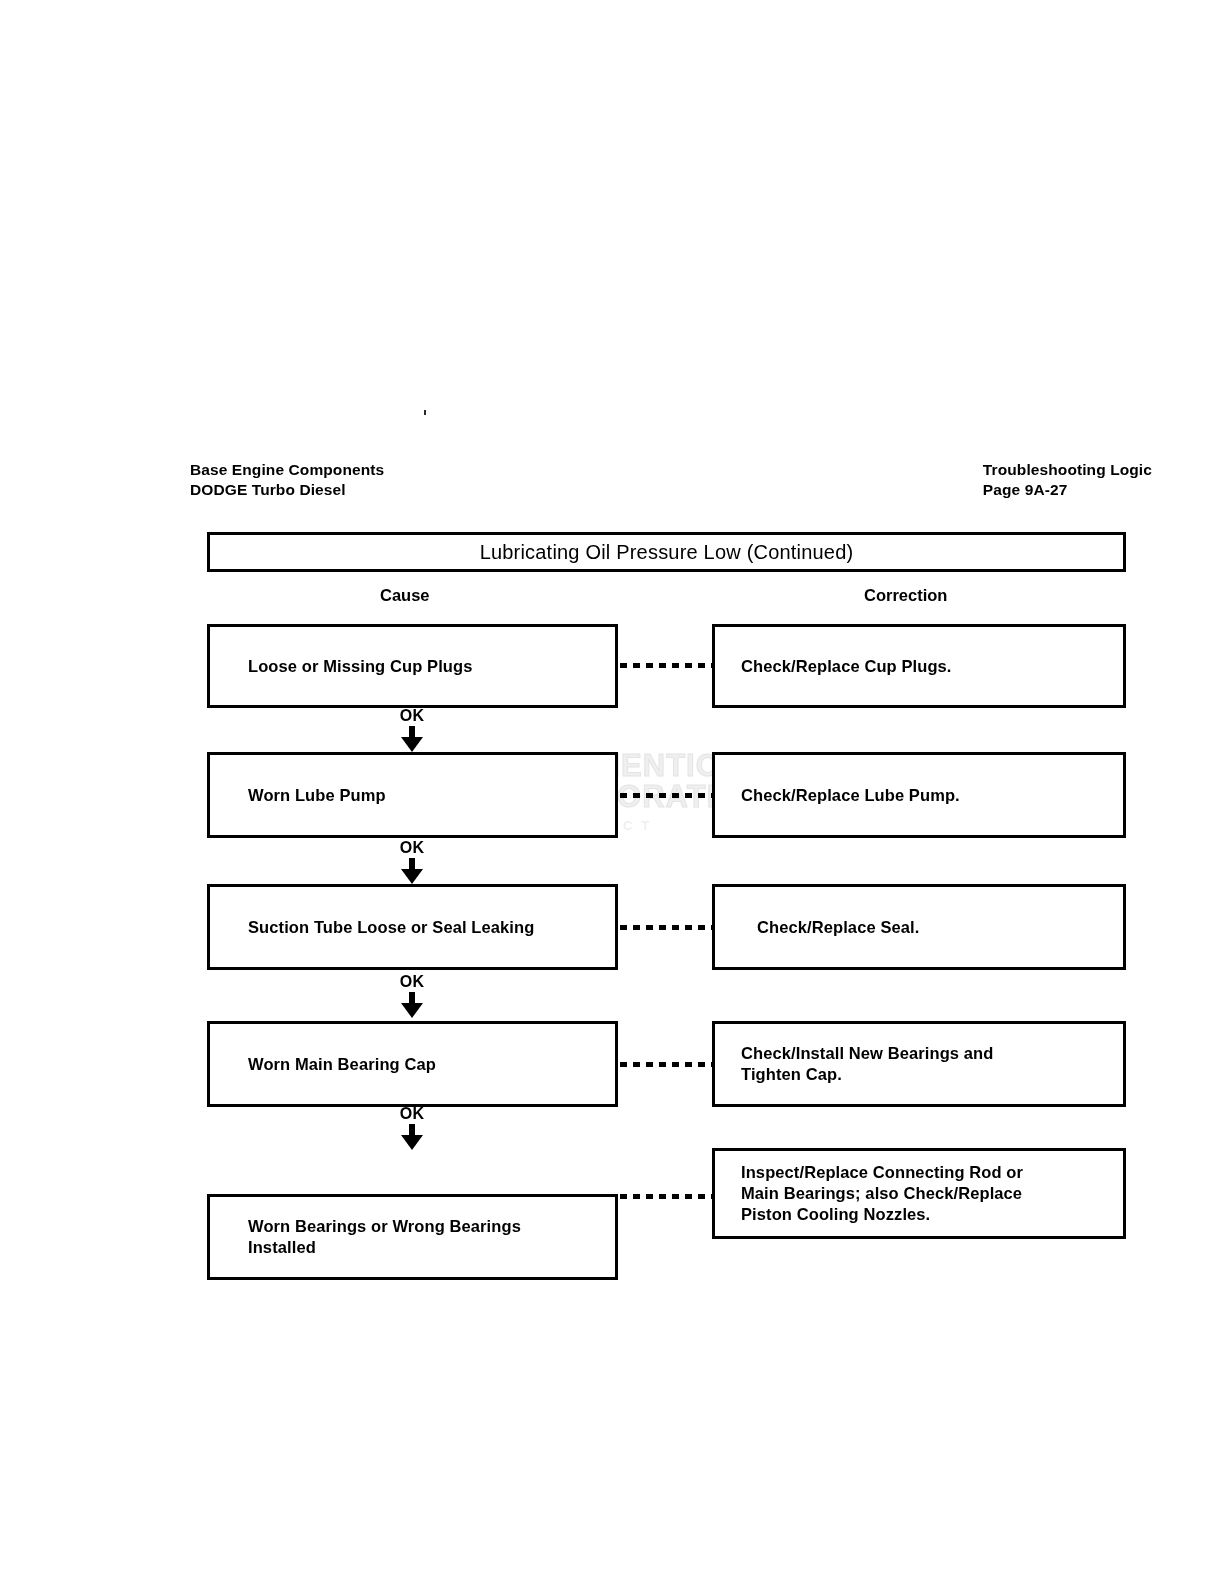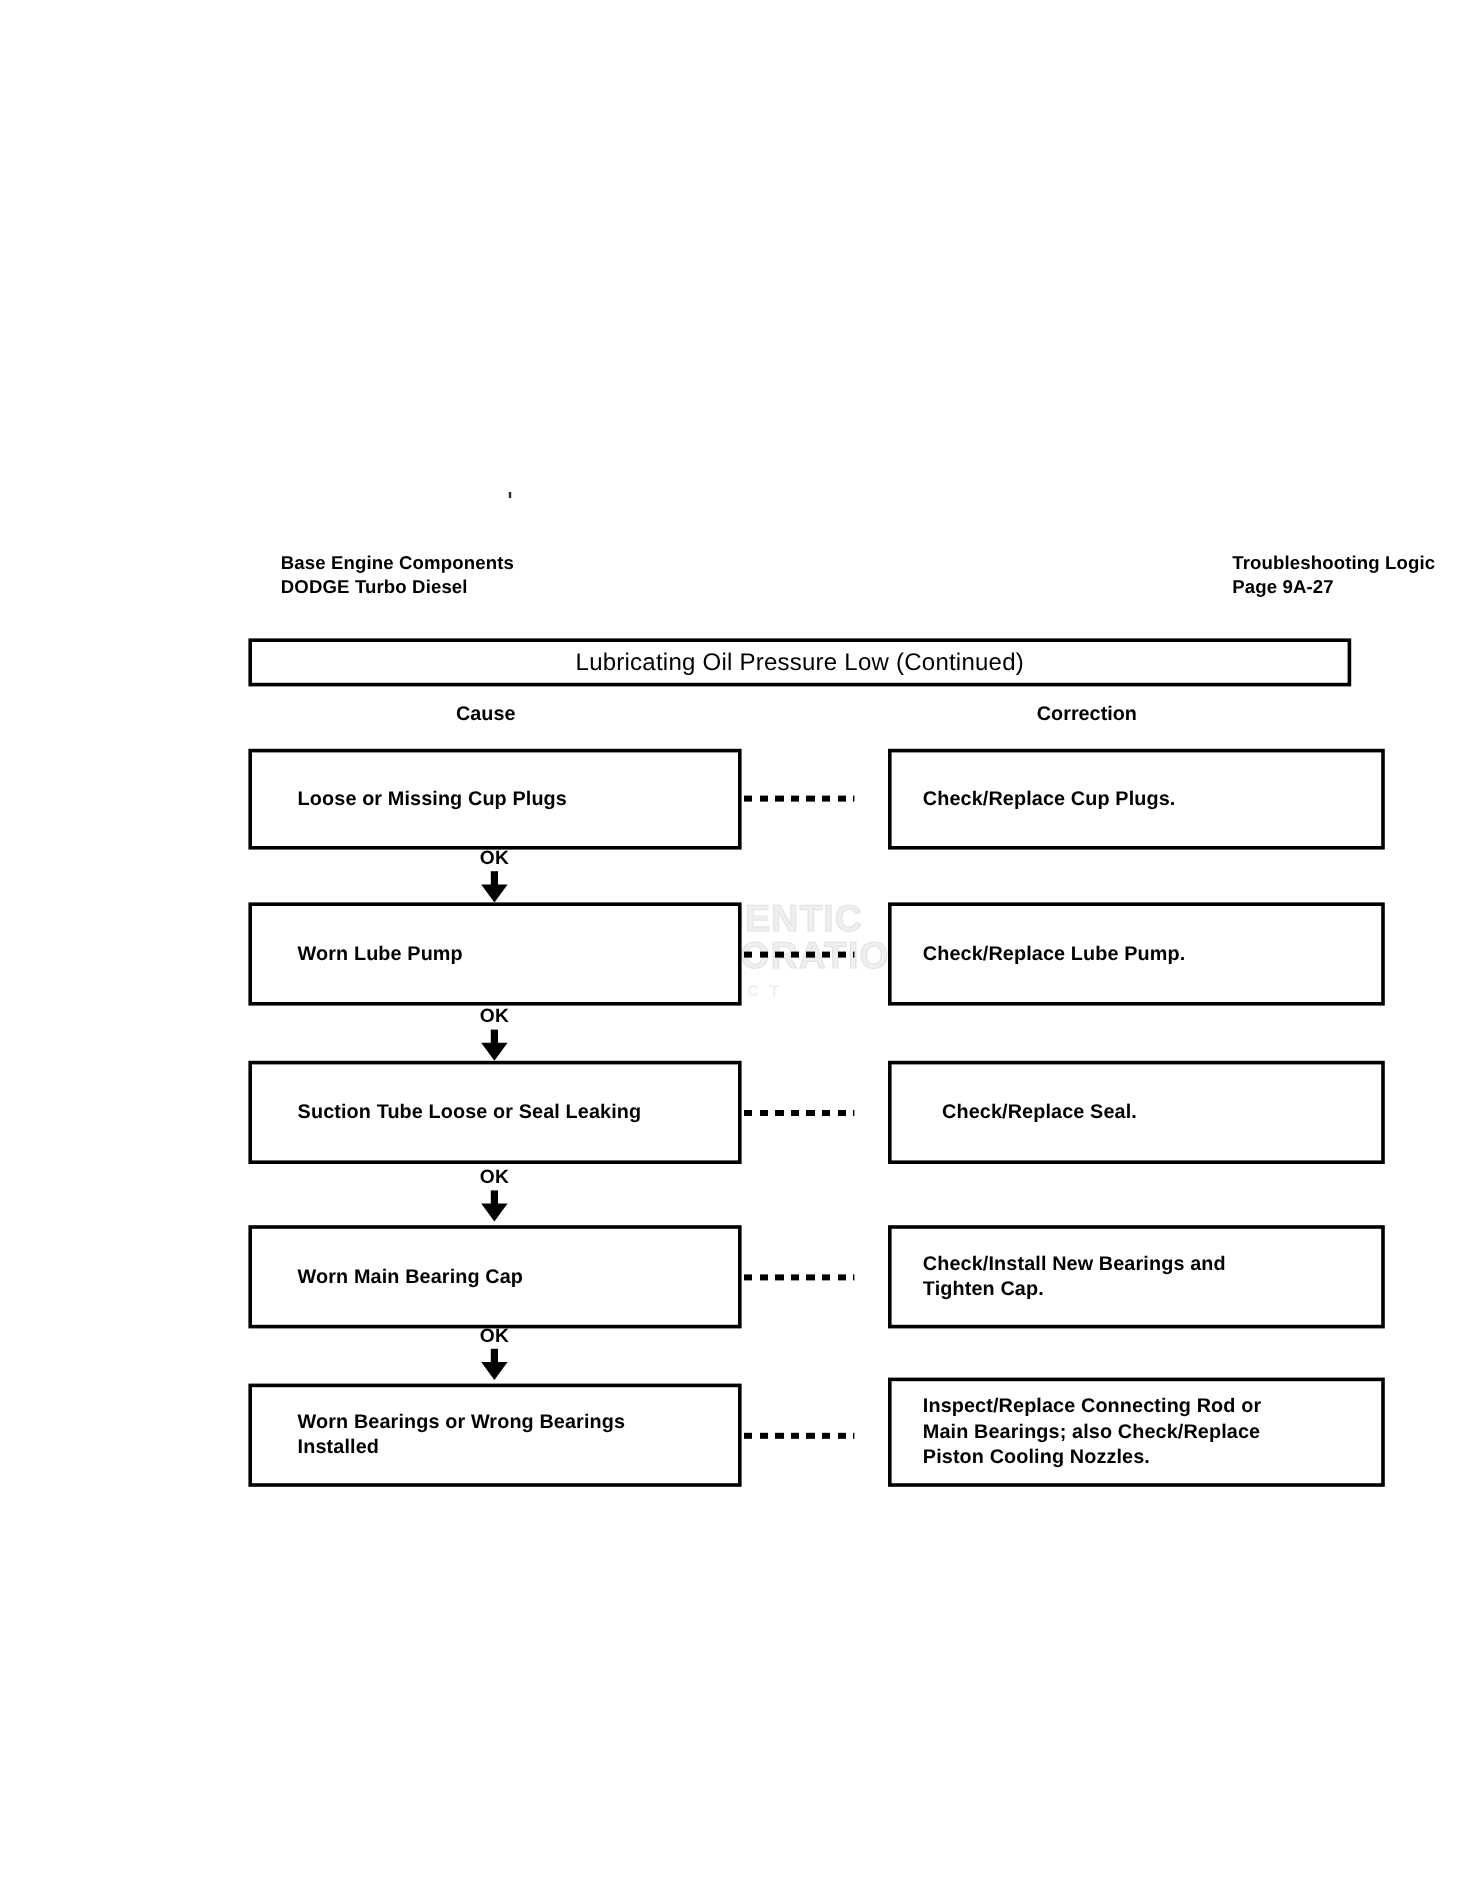--- a/index.html
+++ b/index.html
@@ -18,21 +18,20 @@
 
   
   .page-header {
     position: absolute;
     left: 190px;
     top: 460px;
     width: 962px;
     display: flex;
     justify-content: space-between;
     align-items: flex-start;
-    margin-left: 44px;
   }
   .hdr-left, .hdr-right {
     font-size: 15.5px;
     font-weight: 700;
     line-height: 20px;
     letter-spacing: 0.1px;
   }
   .hdr-right { text-align: left; }
 
   
@@ -106,21 +105,21 @@
     background: #fff;
     display: flex;
     align-items: center;
   }
   .box-cause {
     left: 207px;
     width: 411px;
     padding-left: 12px;
   }
   .box-correction {
-    left: 740px;
+    left: 712px;
     width: 414px;
   }
   .box-text {
     padding: 0 14px 0 26px;
     font-size: 16.5px;
     font-weight: 700;
     line-height: 21px;
     letter-spacing: 0.1px;
     white-space: pre-line;
   }
@@ -362,21 +361,21 @@
 
   <div class="ok-link" style="top:1104px;">
     <div class="ok-label">OK</div>
     <div class="arrow">
       <div class="arrow-shaft"></div>
       <div class="arrow-head"></div>
     </div>
   </div>
 
   <div class="row">
-    <div class="box box-cause" style="top:1153px;height:86px;">
+    <div class="box box-cause" style="top:1194px;height:86px;">
       <span class="box-text">Worn Bearings or Wrong Bearings
 Installed</span>
     </div>
     <div class="dots" style="top:1194px;"></div>
     <div class="box box-correction" style="top:1148px;height:91px;">
       <span class="box-text">Inspect/Replace Connecting Rod or
 Main Bearings; also Check/Replace
 Piston Cooling Nozzles.</span>
     </div>
   </div>

